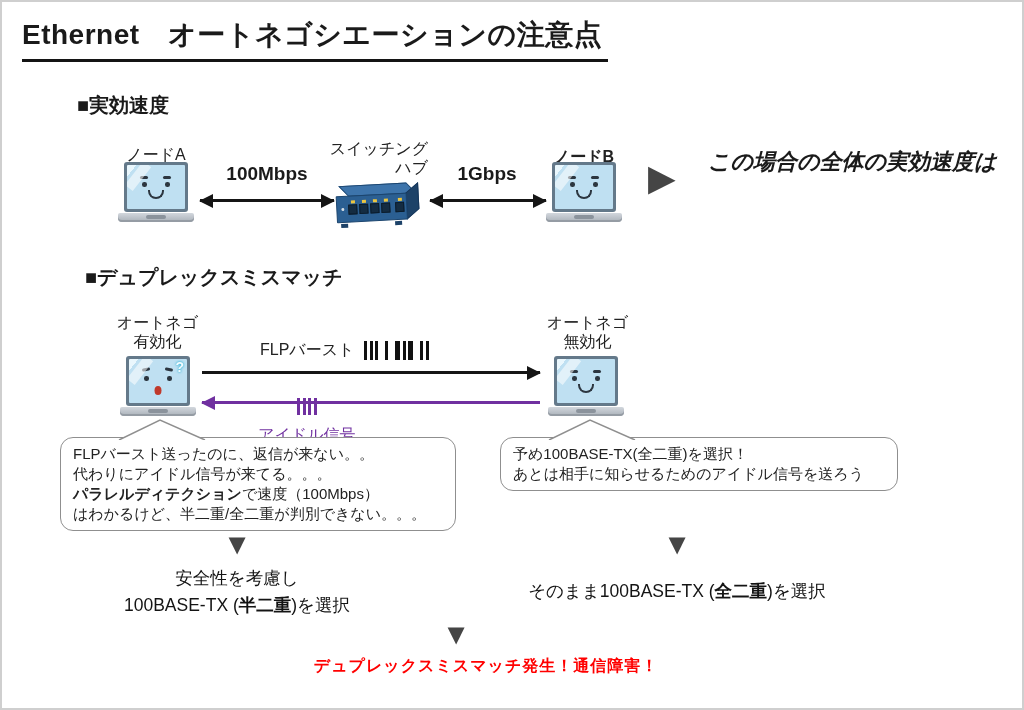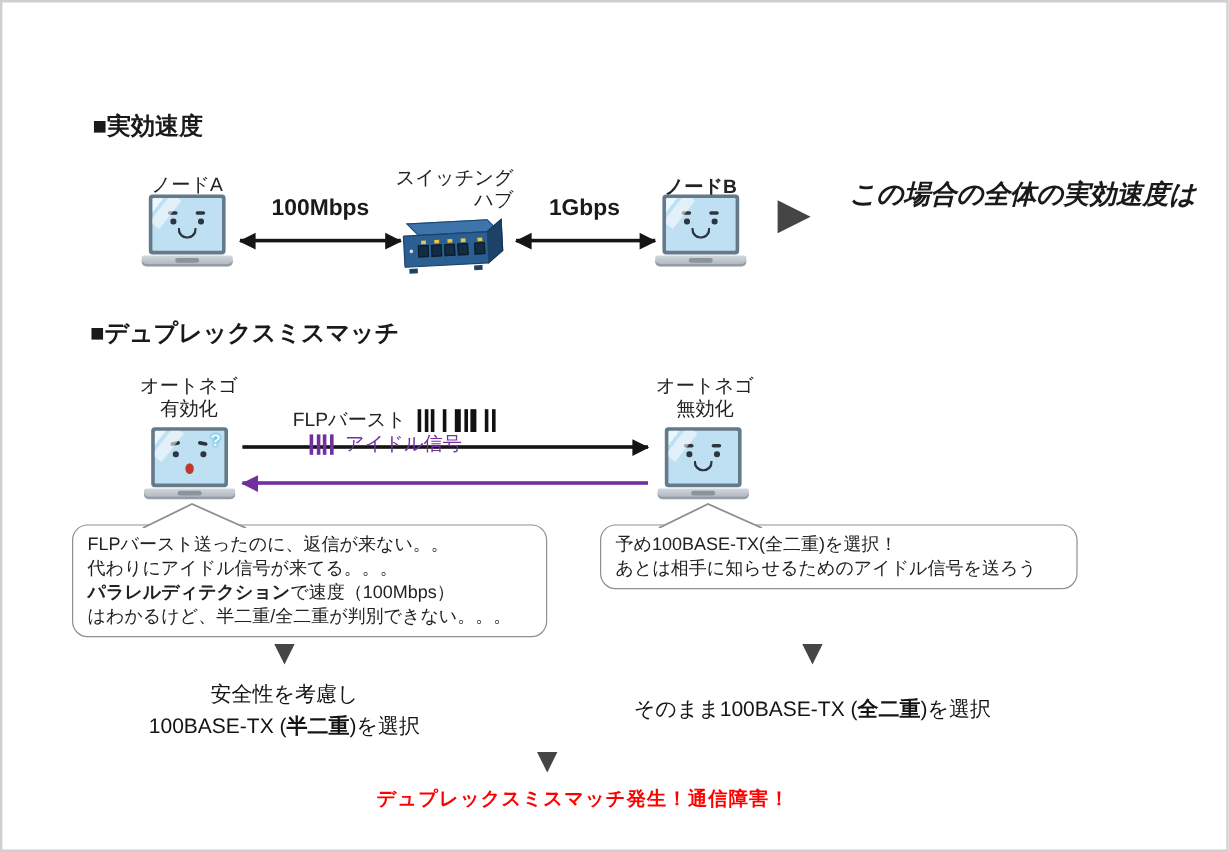--- a/index.html
+++ b/index.html
@@ -92,20 +92,21 @@
   
   .tri{color:var(--arrow-dark);line-height:1;text-align:center;}
   .result{font-size:17.5px;text-align:center;line-height:1.55;color:#141414;}
   .warning{font-size:16px;font-weight:bold;text-align:center;color:var(--warning-red);letter-spacing:1px;}
 </style>
 </head>
 <body>
 
 <div class="slide">
 
+  <h1 class="abs title" style="margin:0;">Ethernet　オートネゴシエーションの注意点</h1>
 
   <div class="abs sec-head" style="left:44px;top:92px;">■実効速度</div>
 
   <div class="abs node-label" style="left:118px;top:145px;width:76px;">ノードA</div>
   <div class="abs laptop" style="left:118px;top:162px;">
     <div class="lp-screen">
       <div class="lp-glass">
         <span class="brow b1"></span>
         <span class="brow b2"></span>
         <span class="eye e1"></span>
@@ -180,21 +181,21 @@
     <div class="lp-base">
         <span class="lp-pad"></span>
       </div>
   </div>
 
   <div class="abs tri" style="left:648px;top:160px;font-size:36px;">▶</div>
   <div class="abs conclusion" style="left:708px;top:146px;font-style:italic;">
     <div>この場合の全体の実効速度は</div>
   </div>
 
-  <div class="abs sec-head" style="left:42px;top:264px;">■デュプレックスミスマッチ</div>
+  <div class="abs sec-head" style="left:52px;top:264px;">■デュプレックスミスマッチ</div>
 
   <div class="abs node-label" style="left:110px;top:313px;width:95px;">
     <div>オートネゴ</div>
     <div>有効化</div>
   </div>
   <div class="abs laptop confused" style="left:120px;top:356px;">
     <div class="lp-screen">
       <div class="lp-glass">
         <span class="brow b1"></span>
         <span class="brow b2"></span>
@@ -221,42 +222,42 @@
         <span class="eye e1"></span>
         <span class="eye e2"></span>
         <span class="mouth"></span>
       </div>
     </div>
     <div class="lp-base">
         <span class="lp-pad"></span>
       </div>
   </div>
 
-  <div class="abs signal-label" style="left:244px;top:340px;">
+  <div class="abs signal-label" style="left:260px;top:340px;">
     <span>FLPバースト</span>
     <span class="bars">
       <i></i>
         <i></i>
         <i></i>
         <i class="g"></i>
         <i></i>
         <i class="g"></i>
         <i class="k"></i>
         <i></i>
         <i class="k"></i>
         <i class="g"></i>
         <i></i>
         <i></i>
     </span>
   </div>
   <div class="arrow" style="left:202px;top:371px;width:338px;">
     <span class="ah ah-r"></span>
   </div>
 
-  <div class="abs signal-label purple" style="left:258px;top:360px;">
+  <div class="abs signal-label purple" style="left:258px;top:398px;flex-direction:column;">
     <span class="bars purple">
       <i></i>
         <i></i>
         <i></i>
         <i></i>
     </span>
     <span>アイドル信号</span>
   </div>
   <div class="arrow purple" style="left:202px;top:401px;width:338px;">
     <span class="ah ah-l"></span>

